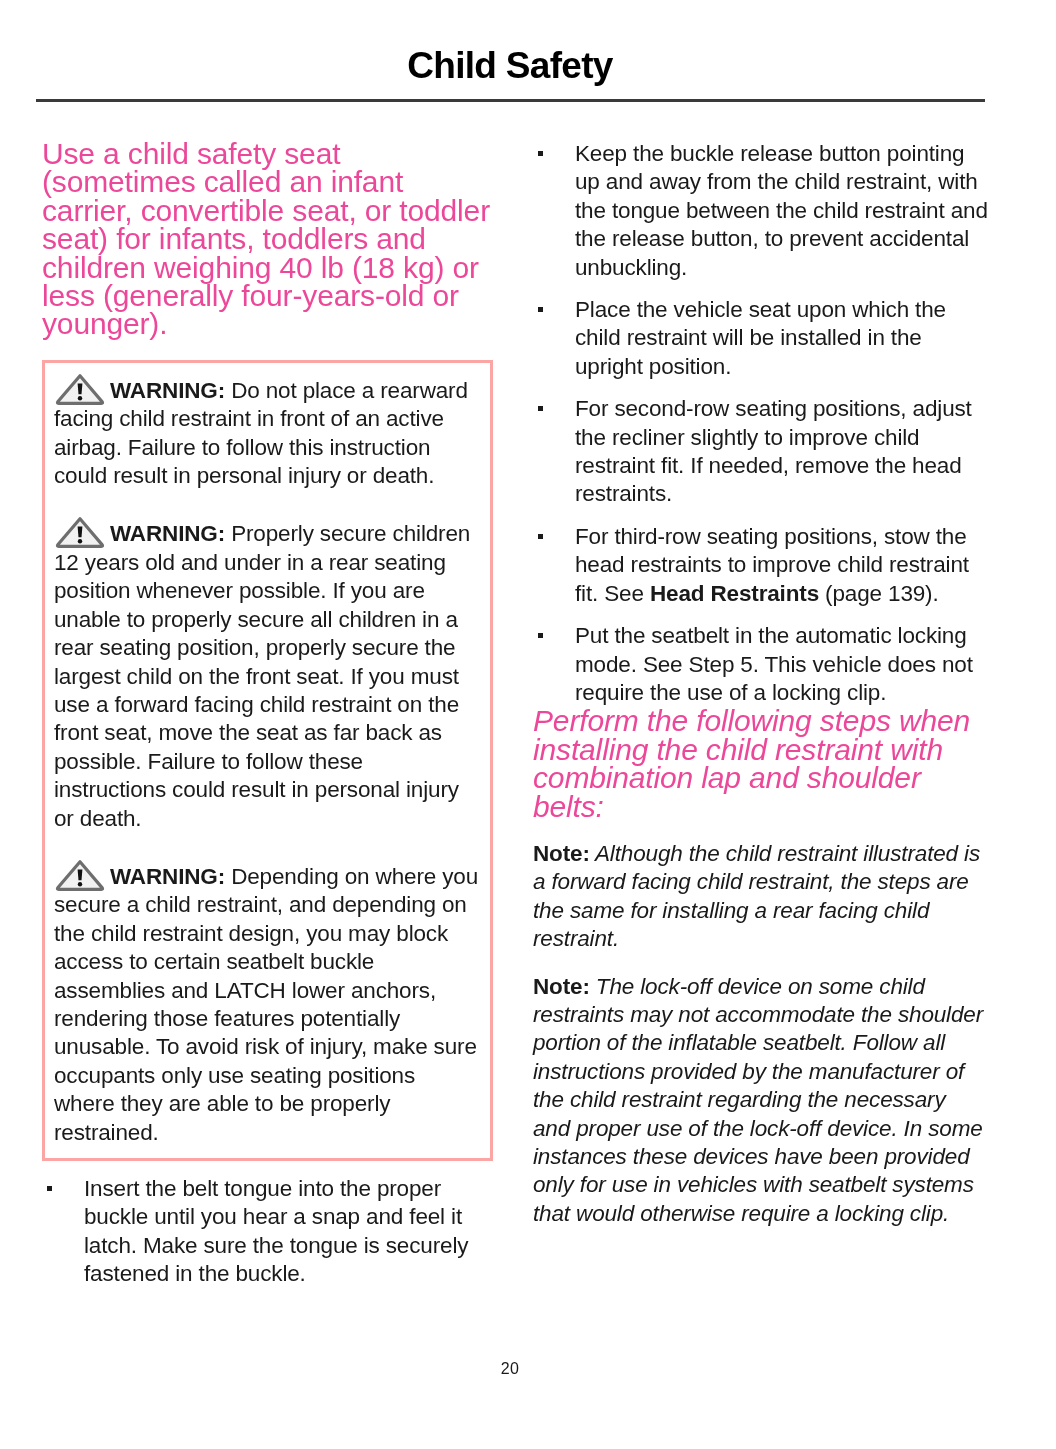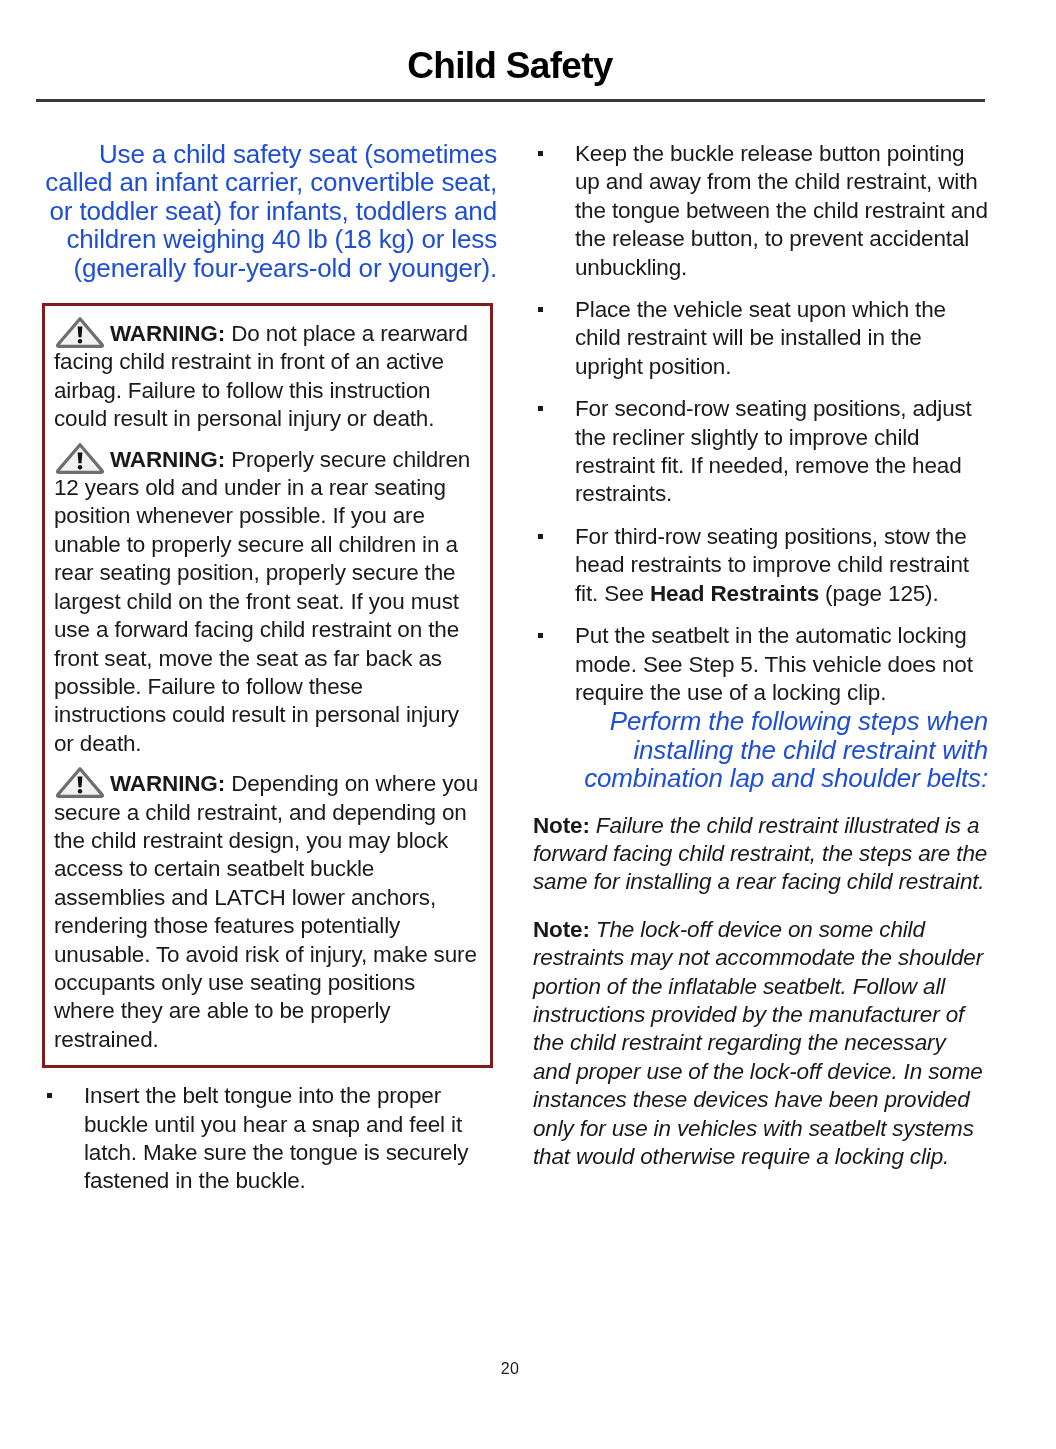--- a/index.html
+++ b/index.html
@@ -55,53 +55,52 @@
   .column {
     position: absolute;
     top: 0;
     width: 455px;
   }
   #left-column { left: 42px; }
   #right-column { left: 533px; }
 
   p.body-text {
     margin: 0 0 0 0;
-    font-size: 26px;
-    line-height: 28.4px;
-    letter-spacing: -0.15px;
-    color: #1d4ed8;
-    text-align: right;
+    font-size: 30px;
+    line-height: 28.4px;
+    letter-spacing: -0.15px;
+    color: #ec4899;
   }
   .gap-para { margin-top: 19px; font-style: italic; }
 
   h2.section-heading {
     margin: 26px 0 0 0;
     font-size: 24.5px;
     font-weight: bold;
     letter-spacing: -0.5px;
     line-height: 30px;
     color: #000;
   }
 
   
   #warning-box {
     margin-top: 21px;
-    border: 3px solid #7f1d1d;
+    border: 3px solid #fca5a5;
     padding: 10px 9px 11px 9px;
     box-sizing: border-box;
     width: 451px;
   }
   .warning-item {
     position: relative;
     font-size: 22.5px;
     line-height: 28.4px;
     letter-spacing: -0.15px;
     text-indent: 0;
   }
-  .warning-item + .warning-item { margin-top: 8px; }
+  .warning-item + .warning-item { margin-top: 26px; }
   .warning-icon {
     display: inline-block;
     vertical-align: -7px;
     width: 54px;
     height: 32px;
     margin-right: 2px;
   }
   .warn-label {
     font-weight: bold;
   }
@@ -227,32 +226,32 @@
       <li>
         <span class="bullet-marker"></span>
         <span>Place the vehicle seat upon which the child restraint will be installed in the upright position.</span>
       </li>
       <li>
         <span class="bullet-marker"></span>
         <span>For second-row seating positions, adjust the recliner slightly to improve child restraint fit. If needed, remove the head restraints.</span>
       </li>
       <li>
         <span class="bullet-marker"></span>
-        <span>For third-row seating positions, stow the head restraints to improve child restraint fit.  See </span><span class="inline-bold">Head Restraints</span><span> (page 125).</span>
+        <span>For third-row seating positions, stow the head restraints to improve child restraint fit.  See </span><span class="inline-bold">Head Restraints</span><span> (page 139).</span>
       </li>
       <li>
         <span class="bullet-marker"></span>
         <span>Put the seatbelt in the automatic locking mode. See Step 5. This vehicle does not require the use of a locking clip.</span>
       </li>
     </ul>
 
     <p class="body-text gap-para">Perform the following steps when installing the child restraint with combination lap and shoulder belts:</p>
 
     <p class="note">
-      <span class="note-label">Note:</span><span> Failure the child restraint illustrated is a forward facing child restraint, the steps are the same for installing a rear facing child restraint.</span>
+      <span class="note-label">Note:</span><span> Although the child restraint illustrated is a forward facing child restraint, the steps are the same for installing a rear facing child restraint.</span>
     </p>
 
     <p class="note">
       <span class="note-label">Note:</span><span> The lock-off device on some child restraints may not accommodate the shoulder portion of the inflatable seatbelt. Follow all instructions provided by the manufacturer of the child restraint regarding the necessary and proper use of the lock-off device. In some instances these devices have been provided only for use in vehicles with seatbelt systems that would otherwise require a locking clip.</span>
     </p>
 
   </div>
 
 </div>
 

